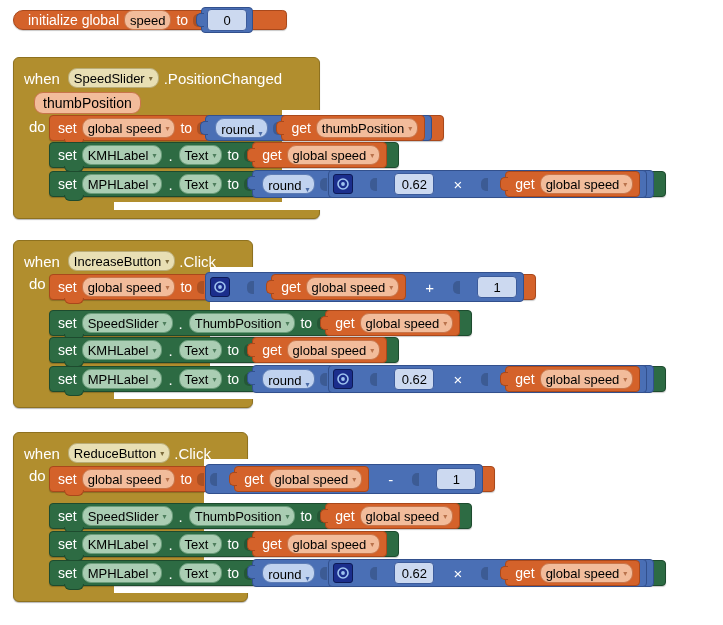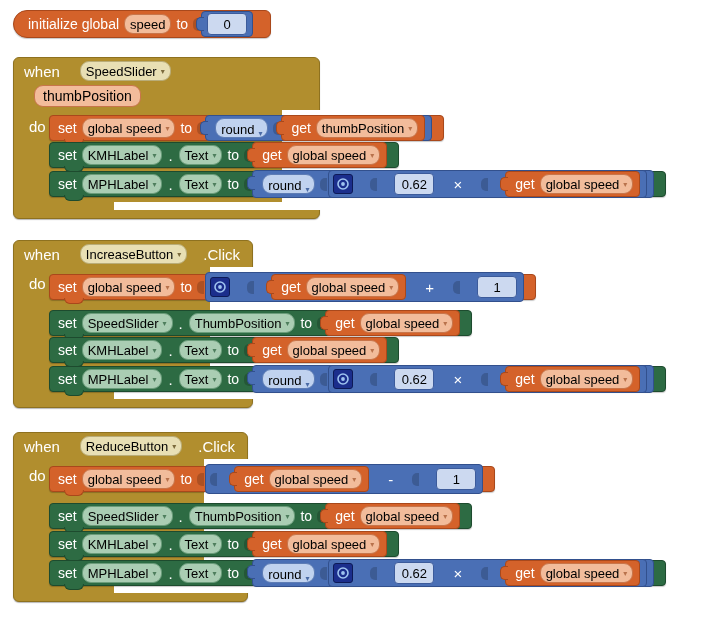--- a/index.html
+++ b/index.html
@@ -21,24 +21,23 @@
   
   .event {
     background: #b18e2e;
     border: 1px solid #8e711f;
     border-radius: 6px;
     box-shadow: 0 1px 1px rgba(0,0,0,.28);
   }
   .event-header {
     display: flex; align-items: center;
     height: 26px;
-    padding: 0 10px 0 10px;
+    padding: 7px 10px 0 10px;
     color: #ffffff;
     font-size: 15px;
-    gap: 12px;
   }
   .event-row2 {
     display: flex; align-items: center;
     height: 24px;
     padding-left: 20px;
   }
   .do-label {
     position: absolute;
     color: #ffffff;
     font-size: 15px;
@@ -163,40 +162,41 @@
     border: 1px solid #32508d;
     border-radius: 4px;
     padding: 0 6px 0 4px;
   }
   .mathgroup > * { margin-right: 17px; }
   .mathgroup > *:last-child { margin-right: 0; }
 </style>
 </head>
 <body>
 
-<div class="blk stmt orange" style="left:13px; top:10px; height:28px; border-radius:14px 6px 6px 14px; padding-left:14px; padding-right:12px;">
+<div class="blk stmt orange" style="left:13px; top:10px; height:20px; border-radius:14px 6px 6px 14px; padding-left:14px; padding-right:28px;">
   <span class="kw">initialize global</span>
   <span class="fld fld-orange">
     <span>speed</span>
   </span>
   <span class="kw">to</span>
   <span class="sock"></span>
   <span class="val blue" style="padding:0 5px;">
     <span class="plug blue"></span>
     <span class="numfld">0</span>
   </span>
 </div>
 
 <div class="blk event" style="left:13px; top:57px; width:307px; height:162px;">
   <div class="event-header">
     <span class="kw" style="margin-right:8px;">when</span>
     <span class="fld fld-gold">
       <span>SpeedSlider</span>
       <span class="caret">▾</span>
     </span>
+    <span class="kw" style="margin-left:5px;">.PositionChanged</span>
   </div>
   <div class="event-row2">
     <span class="fld fld-orange" style="height:20px; padding:0 8px; font-size:14px;">
       <span>thumbPosition</span>
     </span>
   </div>
   <span class="do-label" style="left:15px; top:60px;">do</span>
 
   <div class="cutout" style="left:268px; top:52px; width:45px; height:92px;"></div>
   <div class="cutout" style="left:100px; top:144px; width:213px; height:8px;"></div>

